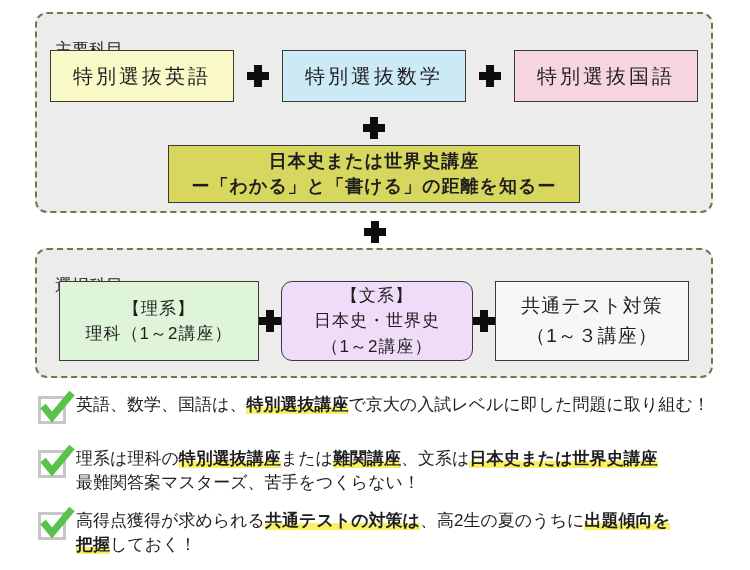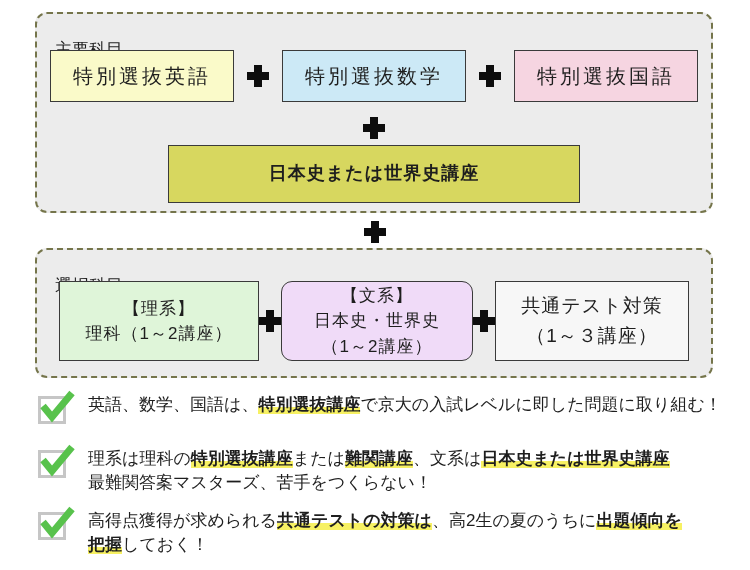--- a/index.html
+++ b/index.html
@@ -41,21 +41,21 @@
 
   
   .plus{position:relative;width:22px;height:22px;flex:0 0 22px;}
   .plus::before{content:"";position:absolute;left:0;right:0;top:7px;height:8px;background:#0d0d0d;}
   .plus::after{content:"";position:absolute;top:0;bottom:0;left:7px;width:8px;background:#0d0d0d;}
   .mid-plus{position:absolute;top:103px;left:50%;margin-left:-11px;}
   .section-plus{position:absolute;top:221px;left:364px;}
 
   
   .notes{position:absolute;left:38px;top:391px;width:690px;}
-  .note{display:flex;align-items:flex-start;gap:14px;margin-bottom:20px;}
+  .note{display:flex;align-items:flex-start;gap:2px;margin-bottom:20px;}
   .note.tight{margin-bottom:12px;}
   .check-wrap{position:relative;width:36px;height:34px;flex:0 0 36px;}
   .check-box{position:absolute;left:0;top:5px;width:22px;height:22px;border:3px solid #c6c6c6;background:#ffffff;}
   .check-svg{position:absolute;left:1px;top:-2px;}
   .note-text{font-size:17px;line-height:1.42;padding-top:2px;}
   .note-line{white-space:nowrap;}
   .seg{font-weight:normal;}
   .seg.hl{
     font-weight:bold;
     background:linear-gradient(to top,#f7f163 0%,#f7f163 36%,rgba(0,0,0,0) 36%);
@@ -78,20 +78,21 @@
     <span class="plus"></span>
     <div class="course-box box-main bg-pink">
       <span>特別選抜国語</span>
     </div>
   </div>
 
   <span class="plus mid-plus"></span>
 
   <div class="course-box olive-box">
     <div>日本史または世界史講座</div>
+    <div>ー「わかる」と「書ける」の距離を知るー</div>
   </div>
 </section>
 
 <span class="plus section-plus"></span>
 
 <section class="panel panel2">
   <div class="panel-label">選択科目</div>
 
   <div class="row2">
     <div class="course-box box-elective bg-green">

